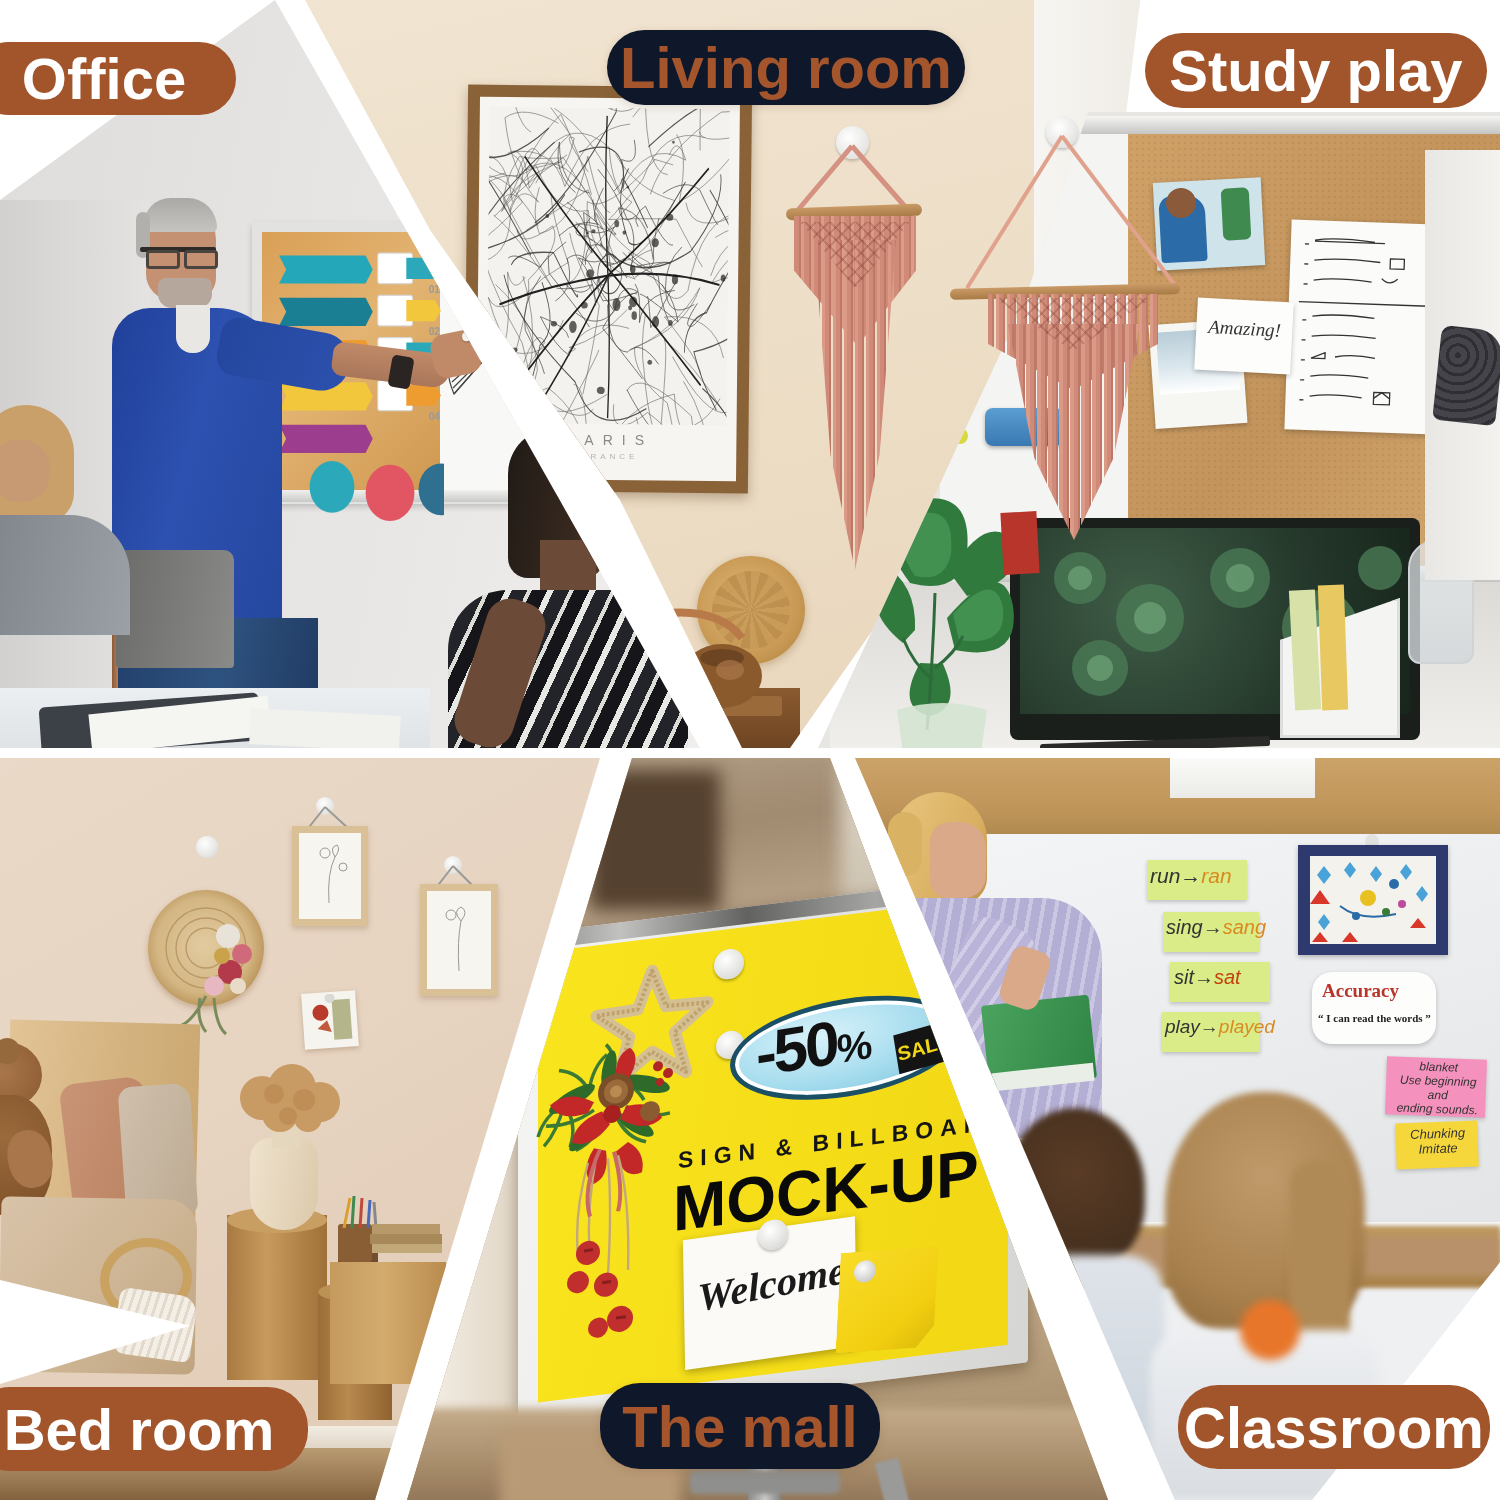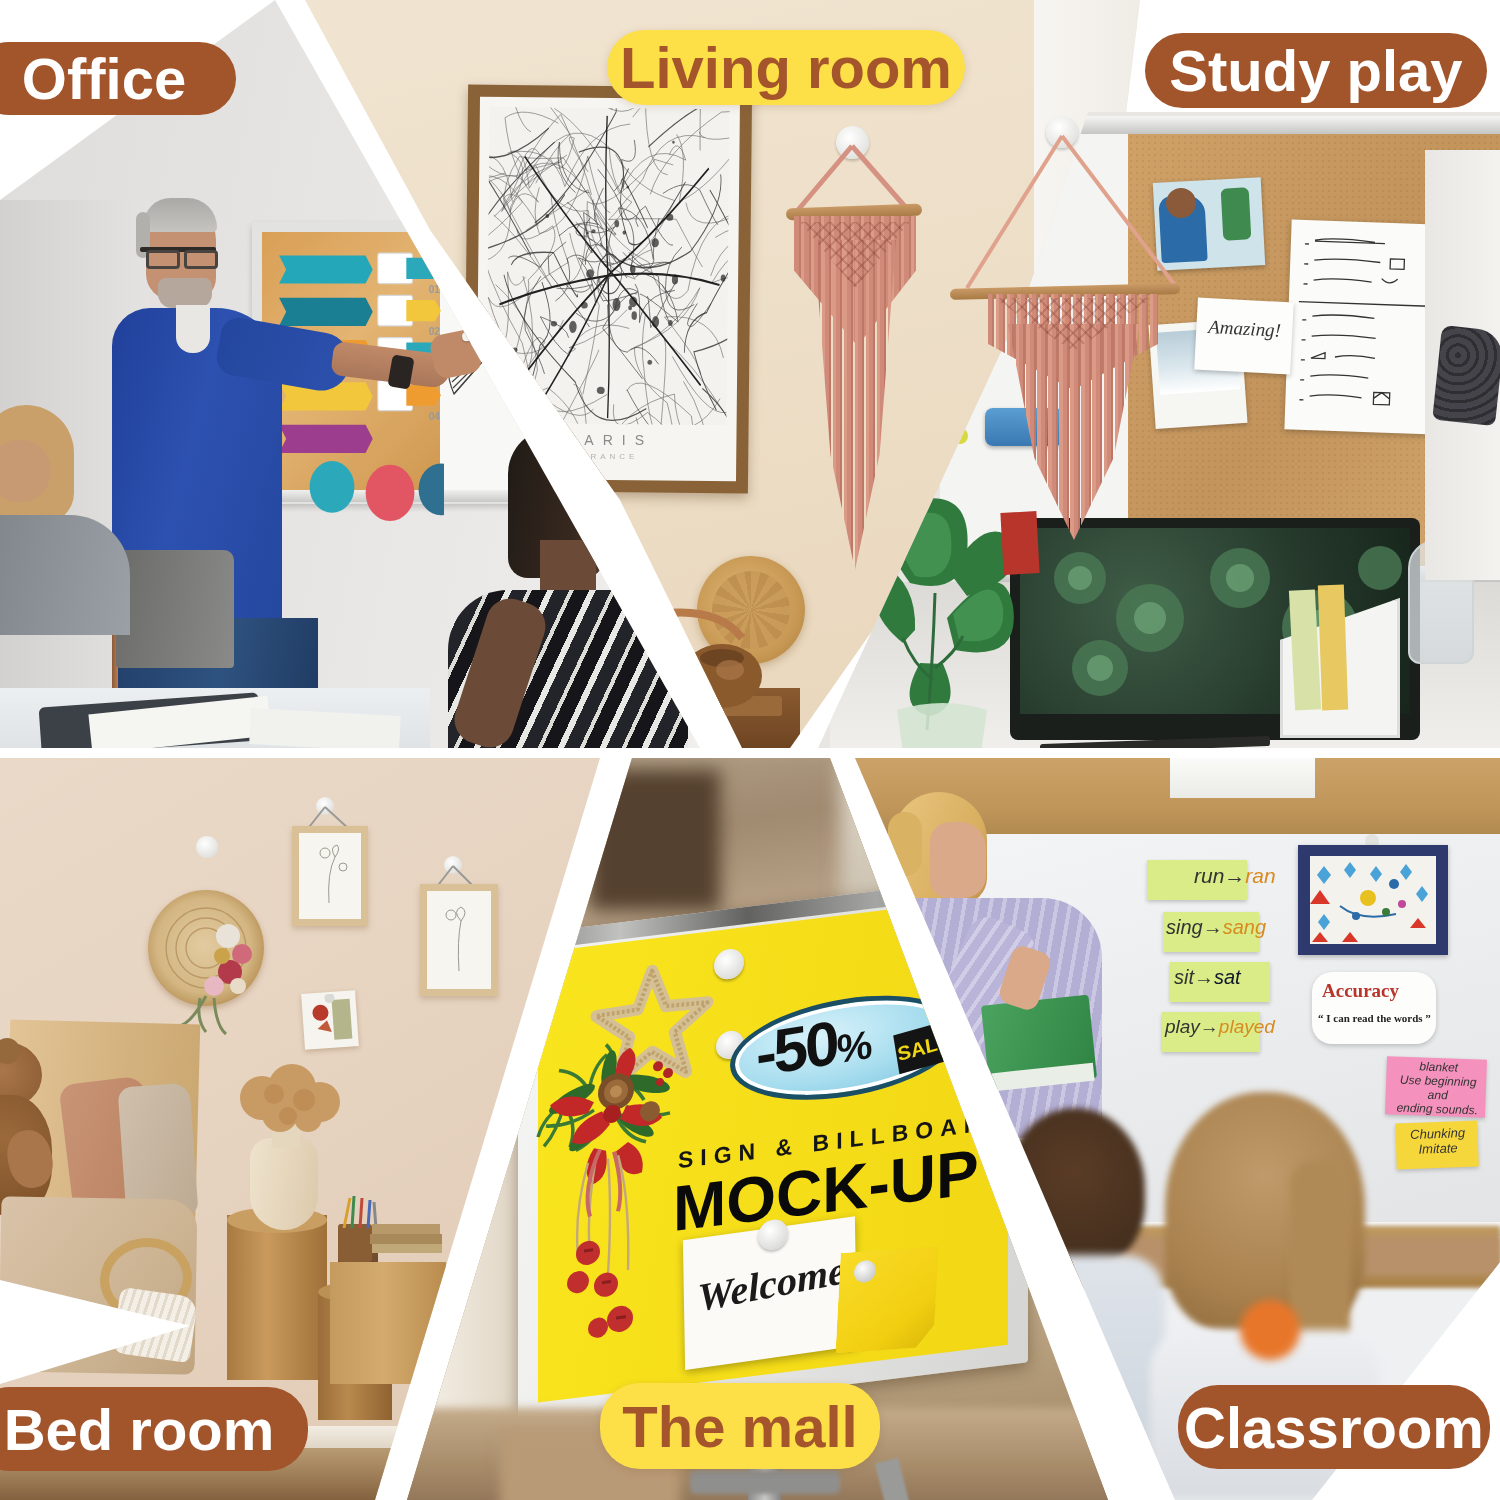--- a/index.html
+++ b/index.html
@@ -1,19 +1,19 @@
 <!DOCTYPE html>
 <html><head><meta charset="utf-8">
 <style>
 html,body{margin:0;padding:0;background:#fff;}
 #canvas{position:relative;width:1500px;height:1500px;background:#fff;overflow:hidden;font-family:"Liberation Sans",sans-serif;}
 .sc{position:absolute;inset:0;}
 .ab{position:absolute;}
 .pill{position:absolute;height:68px;border-radius:40px;background:#a2542b;color:#fff;font-weight:bold;font-size:58px;display:flex;align-items:center;justify-content:center;letter-spacing:0px;}
-.pillw{background:#fde047;color:#a4552c;box-shadow:0 2px 8px rgba(120,80,40,.18);}
+.pillw{background:#0f172a;color:#a4552c;box-shadow:0 2px 8px rgba(120,80,40,.18);}
 </style></head>
 <body>
 <div id="canvas">
 
 <div class="sc" id="office" style="clip-path:polygon(275px 0px,520px 430px,700px 748px,0px 748px,0px 200px);background:linear-gradient(100deg,#dedddb 0%,#e9e8e6 30%,#f3f2f0 55%,#f7f6f4 80%)">
 
   <div class="ab" style="left:0;top:200px;width:150px;height:560px;background:linear-gradient(90deg,#d2d1cf,#e4e3e1)"></div>
 
   <div class="ab" style="left:112px;top:400px;width:13px;height:350px;background:linear-gradient(90deg,#8a5a3a,#c08050,#7a4a30)"></div>
 
@@ -582,25 +582,25 @@
   <div class="ab" style="left:930px;top:822px;width:56px;height:76px;background:#d9a98a;border-radius:20px 26px 22px 18px;"></div>
   <div class="ab" style="left:888px;top:812px;width:34px;height:64px;background:#d9b264;border-radius:18px;"></div>
   <div class="ab" style="left:862px;top:898px;width:240px;height:240px;background:repeating-linear-gradient(100deg,#b3aed4 0 9px,#cbc6e2 9px 13px);border-radius:50px 60px 0 0;"></div>
   <div class="ab" style="left:950px;top:920px;width:70px;height:120px;background:repeating-linear-gradient(100deg,#bab5d8 0 9px,#d2cde6 9px 13px);border-radius:20px;transform:rotate(24deg);"></div>
 
   <div class="ab" style="left:985px;top:1000px;width:108px;height:84px;background:linear-gradient(115deg,#4aa35e,#2f8444);transform:rotate(-6deg);border-radius:4px;"></div>
   <div class="ab" style="left:992px;top:1068px;width:102px;height:18px;background:#e9efe6;transform:rotate(-6deg);"></div>
   <div class="ab" style="left:1005px;top:948px;width:40px;height:60px;background:#d9a98a;border-radius:12px;transform:rotate(18deg);"></div>
 
   <div class="ab" style="left:1147px;top:860px;width:100px;height:40px;background:#d9ec87;box-shadow:0 2px 4px rgba(0,0,0,.2);"></div>
-  <div class="ab" style="left:1194px;top:864px;color:#333;font-size:21px;font-style:italic;">run→<span style="color:#d98a20">ran</span></div>
+  <div class="ab" style="left:1150px;top:864px;color:#333;font-size:21px;font-style:italic;">run→<span style="color:#d98a20">ran</span></div>
   <div class="ab" style="left:1163px;top:912px;width:96px;height:40px;background:#d9ec87;box-shadow:0 2px 4px rgba(0,0,0,.2);"></div>
   <div class="ab" style="left:1166px;top:916px;color:#333;font-size:20px;font-style:italic;">sing→<span style="color:#d98a20">sang</span></div>
   <div class="ab" style="left:1170px;top:962px;width:100px;height:40px;background:#d9ec87;box-shadow:0 2px 4px rgba(0,0,0,.2);"></div>
-  <div class="ab" style="left:1174px;top:966px;color:#333;font-size:20px;font-style:italic;">sit→<span style="color:#0f172a">sat</span></div>
+  <div class="ab" style="left:1174px;top:966px;color:#333;font-size:20px;font-style:italic;">sit→<span style="color:#c2410c">sat</span></div>
   <div class="ab" style="left:1162px;top:1012px;width:98px;height:40px;background:#d9ec87;box-shadow:0 2px 4px rgba(0,0,0,.2);"></div>
   <div class="ab" style="left:1165px;top:1016px;color:#333;font-size:19px;font-style:italic;">play→<span style="color:#d98a20">played</span></div>
 
   <div class="ab" style="left:1365px;top:834px;width:14px;height:14px;background:#e2e2df;border-radius:50%;"></div>
   <div class="ab" style="left:1298px;top:845px;width:150px;height:110px;background:#2e3a6e;box-shadow:0 2px 5px rgba(0,0,0,.25);"></div>
   <div class="ab" style="left:1310px;top:856px;width:126px;height:88px;background:#f4f2ec;"></div>
   <svg class="ab" style="left:1310px;top:856px" width="126" height="88" viewBox="0 0 126 88">
     <g fill="#4aa3d8">
           <path d="M14 10 l7 9 l-7 9 l-7 -9 z"></path>
           <path d="M40 6 l6 8 l-6 8 l-6 -8 z"></path>

